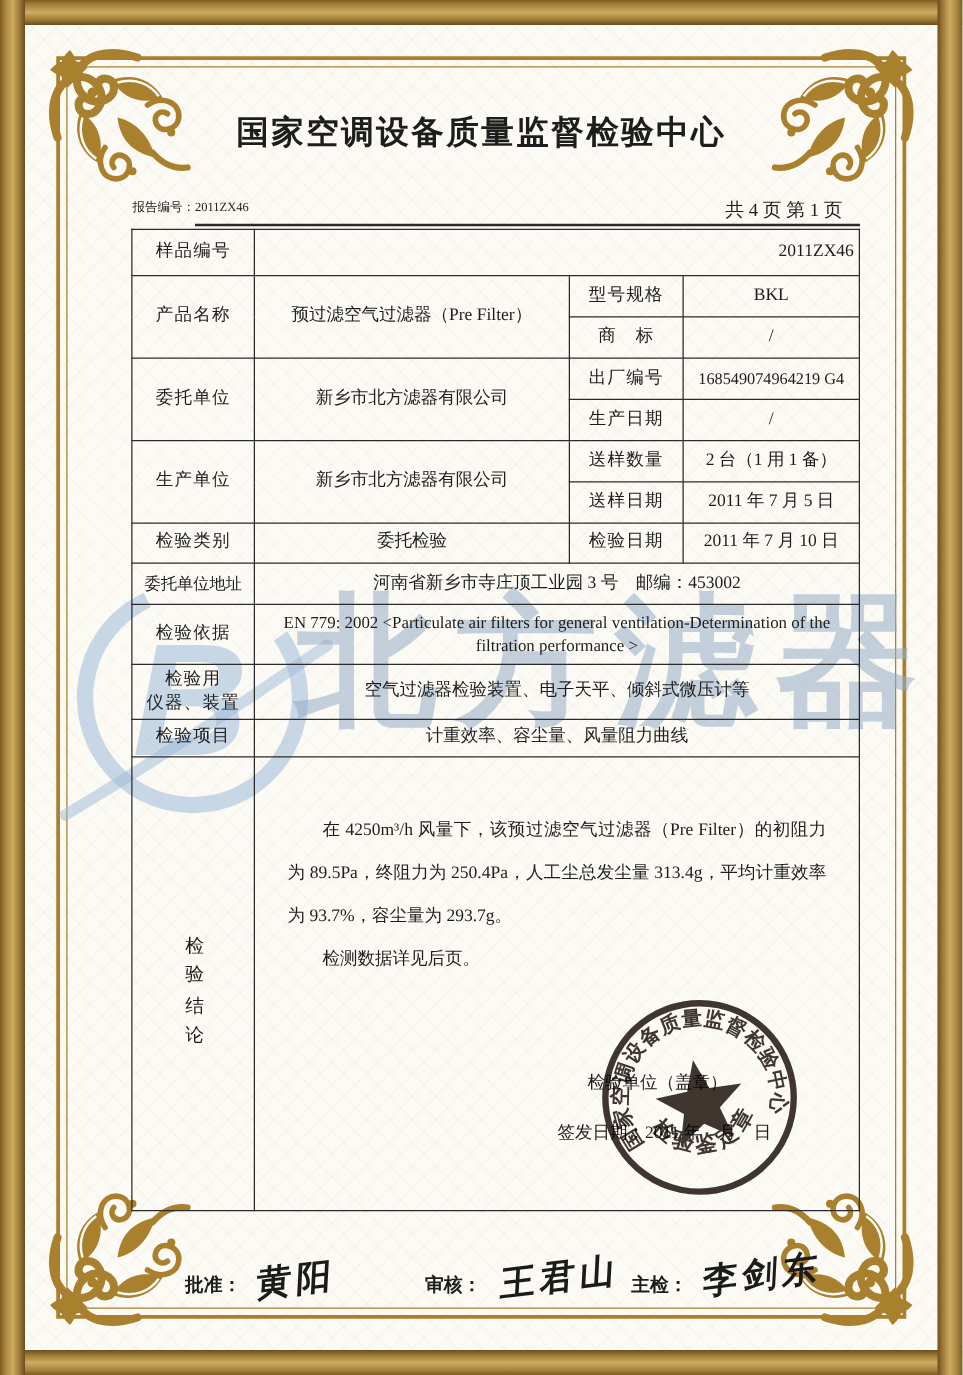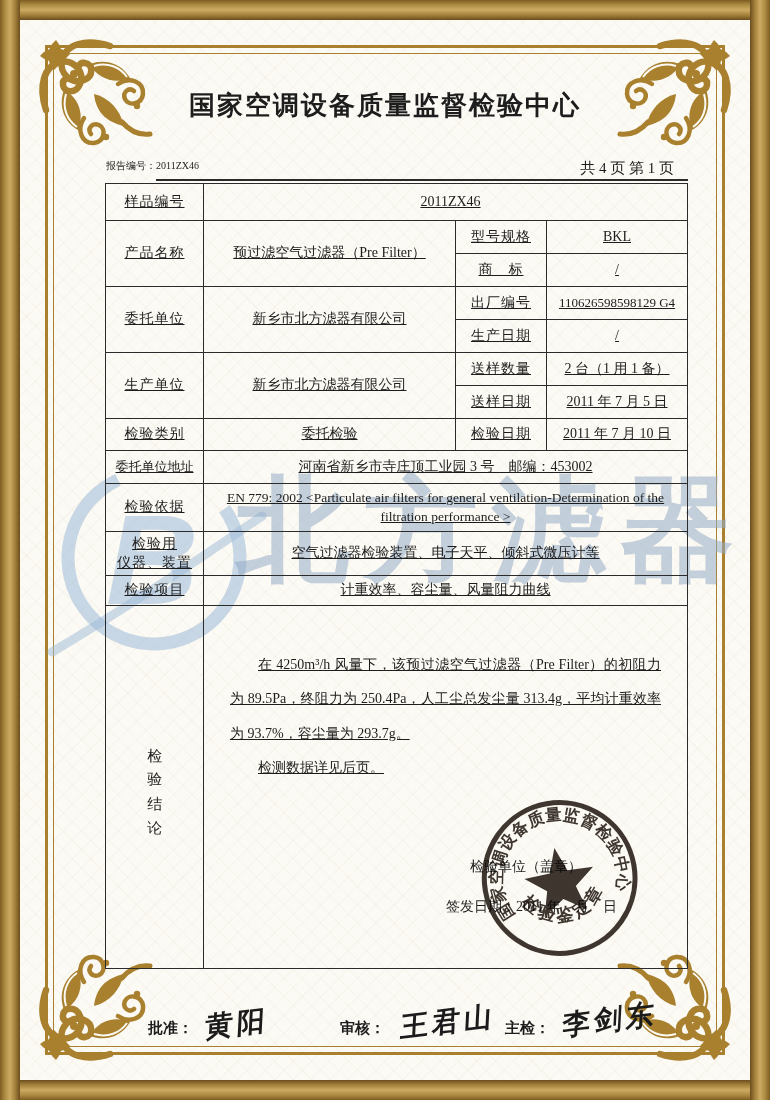--- a/index.html
+++ b/index.html
@@ -34,23 +34,23 @@
        letter-spacing:2px;z-index:3;}
   .title{position:absolute;top:124px;left:0;width:100%;text-align:center;font-weight:bold;font-size:31px;z-index:3;}
   .title span{letter-spacing:26px;margin-right:-26px;}
   .repno{position:absolute;top:159px;left:106px;font-size:10px;z-index:3;}
   .pageinfo{position:absolute;top:159px;right:96px;font-size:15px;z-index:3;text-align:center;}
   .repline{position:absolute;left:156px;top:179px;width:532px;height:2px;background:#2b2b2b;z-index:3;}
   
   .tablewrap{position:absolute;left:105px;top:183px;z-index:3;}
   table{border-collapse:collapse;table-layout:fixed;width:582px;}
   td{border:1.6px solid #2b2b2b;text-align:center;font-size:14px;padding:2px 4px;line-height:1.35;
-     overflow:hidden;text-decoration:underline;}
+     overflow:hidden;}
   td.lab{letter-spacing:1px;}
-  td.v-left{text-align:center;padding-left:14px;}
+  td.v-left{text-align:right;padding-left:14px;}
   td.en{font-size:13.5px;padding:2px 10px;}
   td.conc{position:relative;vertical-align:top;padding:0;}
   .conc-inner{padding:42px 26px 0 26px;text-align:left;}
   .conc-inner p{margin:0;text-indent:2em;font-size:14px;line-height:2.45;text-align:justify;}
   .vlab{writing-mode:vertical-rl;text-orientation:upright;letter-spacing:24px;font-size:15px;
         display:inline-block;}
   td.vcell{vertical-align:middle;text-align:center;}
   .unit-line{position:absolute;left:266px;top:252px;font-size:14px;white-space:nowrap;}
   .issue-line{position:absolute;left:242px;top:292px;font-size:14px;white-space:nowrap;}
   
@@ -147,21 +147,21 @@
         <td>BKL</td>
       </tr>
       <tr style="height:33px">
         <td class="lab">商　标</td>
         <td>/</td>
       </tr>
       <tr style="height:33px">
         <td class="lab" rowspan="2">委托单位</td>
         <td rowspan="2">新乡市北方滤器有限公司</td>
         <td class="lab">出厂编号</td>
-        <td style="font-size:13px">110626598598129 G4</td>
+        <td style="font-size:13px">168549074964219 G4</td>
       </tr>
       <tr style="height:33px">
         <td class="lab">生产日期</td>
         <td>/</td>
       </tr>
       <tr style="height:33px">
         <td class="lab" rowspan="2">生产单位</td>
         <td rowspan="2">新乡市北方滤器有限公司</td>
         <td class="lab">送样数量</td>
         <td>2 台（1 用 1 备）</td>

